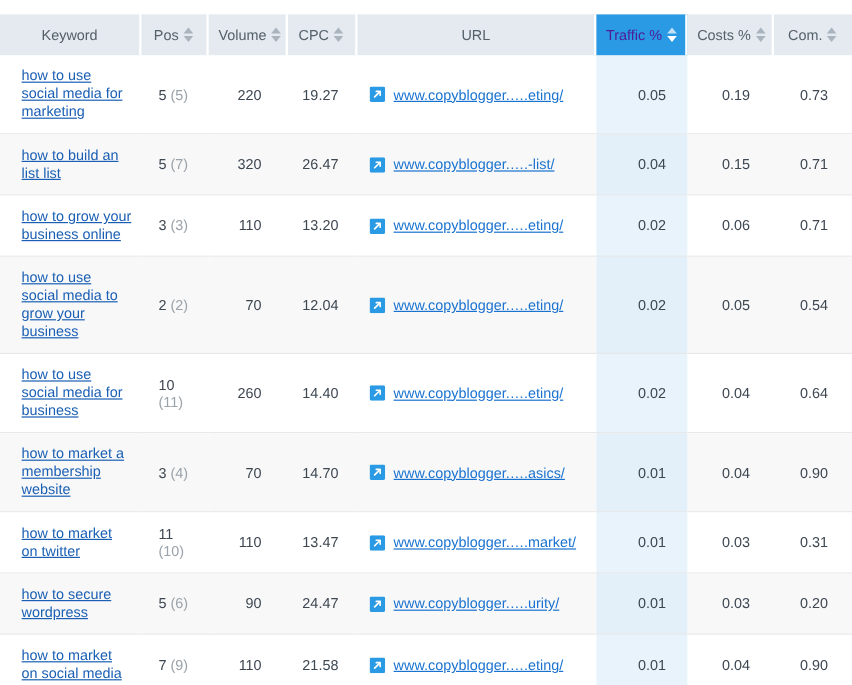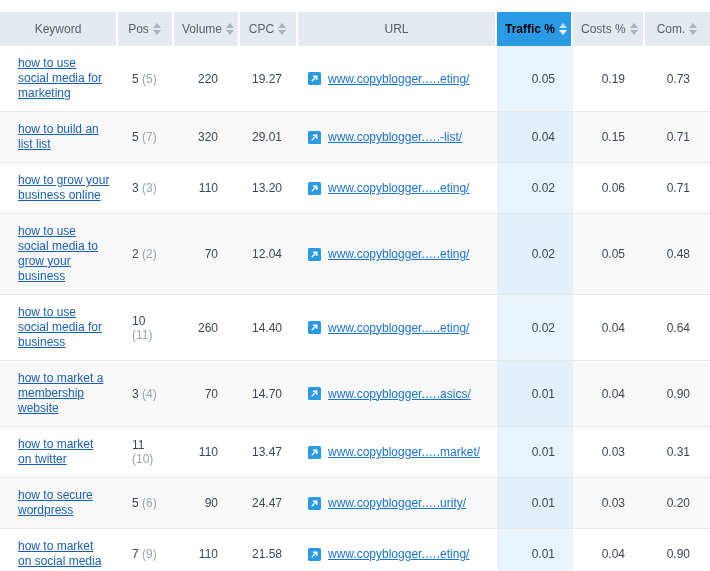--- a/index.html
+++ b/index.html
@@ -41,22 +41,21 @@
     vertical-align: middle;
     border-right: 2px solid #ffffff;
     white-space: nowrap;
     position: relative;
     box-sizing: border-box;
   }
   thead th:last-child { border-right: none; text-decoration: underline; }
 
   thead th.active {
     background: #2b9ae5;
-    color: #000000;
-    font-weight: bold;
+    color: #4c1d95;
   }
 
   .th-inner {
     display: inline-flex;
     align-items: flex-start;
     justify-content: center;
     gap: 4px;
     line-height: 1;
   }
 
@@ -234,21 +233,21 @@
             </span>
           </td>
           <td class="col-traffic">0.05</td>
           <td class="col-costs">0.19</td>
           <td class="col-com">0.73</td>
         </tr>
         <tr>
           <td class="col-keyword"><a class="kw" href="#">how to build an list list</a></td>
           <td class="col-pos"><span>5</span> <span class="pos-prev">(7)</span></td>
           <td class="col-volume">320</td>
-          <td class="col-cpc">29.01</td>
+          <td class="col-cpc">26.47</td>
           <td class="col-url">
             <span class="url-cell">
               <span class="ext-icon"><svg width="13" height="13" viewBox="0 0 13 13" xmlns="http://www.w3.org/2000/svg">
                   <rect x="0" y="0" width="13" height="13" rx="1.5" fill="#2b9ae5"></rect>
                   <path d="M4.2 8.8 L8.4 4.6" stroke="#ffffff" stroke-width="1.4" stroke-linecap="round"></path>
                   <path d="M5.6 4.2 H8.8 V7.4" stroke="#ffffff" stroke-width="1.4" stroke-linecap="round" stroke-linejoin="round" fill="none"></path>
                 </svg></span>
               <a class="url-link" href="#">www.copyblogger.….-list/</a>
             </span>
           </td>
@@ -285,21 +284,21 @@
               <span class="ext-icon"><svg width="13" height="13" viewBox="0 0 13 13" xmlns="http://www.w3.org/2000/svg">
                   <rect x="0" y="0" width="13" height="13" rx="1.5" fill="#2b9ae5"></rect>
                   <path d="M4.2 8.8 L8.4 4.6" stroke="#ffffff" stroke-width="1.4" stroke-linecap="round"></path>
                   <path d="M5.6 4.2 H8.8 V7.4" stroke="#ffffff" stroke-width="1.4" stroke-linecap="round" stroke-linejoin="round" fill="none"></path>
                 </svg></span>
               <a class="url-link" href="#">www.copyblogger.….eting/</a>
             </span>
           </td>
           <td class="col-traffic">0.02</td>
           <td class="col-costs">0.05</td>
-          <td class="col-com">0.48</td>
+          <td class="col-com">0.54</td>
         </tr>
         <tr>
           <td class="col-keyword"><a class="kw" href="#">how to use social media for business</a></td>
           <td class="col-pos"><span>10</span> <span class="pos-prev">(11)</span></td>
           <td class="col-volume">260</td>
           <td class="col-cpc">14.40</td>
           <td class="col-url">
             <span class="url-cell">
               <span class="ext-icon"><svg width="13" height="13" viewBox="0 0 13 13" xmlns="http://www.w3.org/2000/svg">
                   <rect x="0" y="0" width="13" height="13" rx="1.5" fill="#2b9ae5"></rect>

